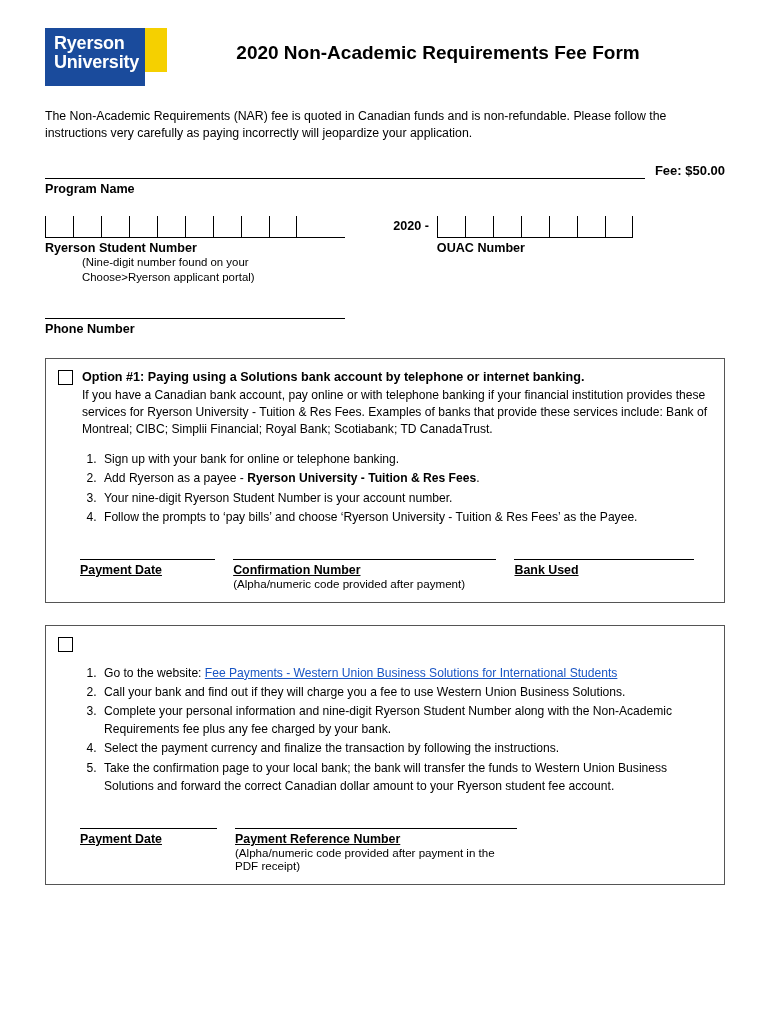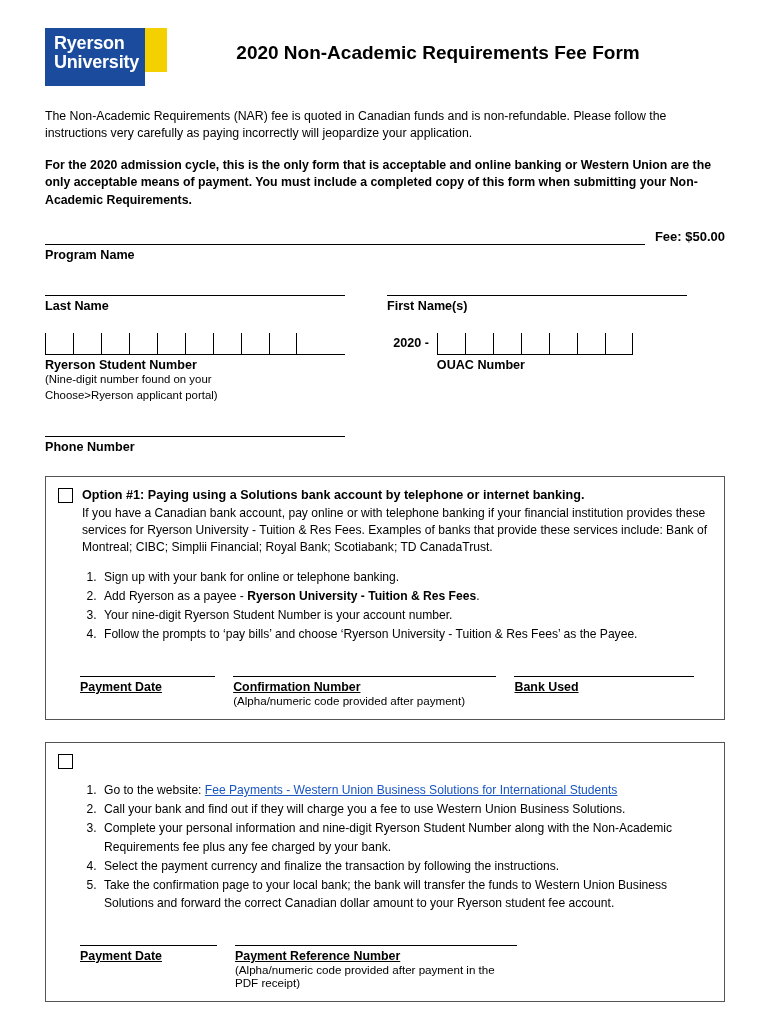--- a/index.html
+++ b/index.html
@@ -94,20 +94,21 @@
   }
   .field-label {
     font-size: 12.6px;
     font-weight: bold;
     margin-top: 3px;
   }
   .field-sub {
     font-size: 11.4px;
     font-weight: normal;
     line-height: 1.34;
+    margin-left: 37px;
   }
 
   .two-col {
     display: flex;
     gap: 42px;
     margin-top: 20px;
   }
   .col { width: 300px; }
   .rule {
     border-bottom: 1.6px solid #000;
@@ -216,38 +217,27 @@
       <div class="logo-blue">
         <div class="l1">Ryerson</div>
         <div class="l2">University</div>
       </div>
       <div class="logo-yellow"></div>
     </div>
     <div class="doc-title">2020 Non-Academic Requirements Fee Form</div>
   </div>
 
   <p class="para">The Non-Academic Requirements (NAR) fee is quoted in Canadian funds and is non-refundable. Please follow the instructions very carefully as paying incorrectly will jeopardize your application.</p>
-  <p class="para bold">For the 2020 admission cycle, this is the only form that is acceptable and online banking or Western Union are the only acceptable means of payment. You must include a completed copy of this form when submitting your Non-Academic Requirements.</p>
 
   <div class="fee-row">
     <div class="fee-line"></div>
     <div class="fee-amount">Fee: $50.00</div>
   </div>
   <div class="field-label">Program Name</div>
 
-  <div class="two-col">
-    <div class="col">
-      <div class="rule"></div>
-      <div class="field-label">Last Name</div>
-    </div>
-    <div class="col">
-      <div class="rule"></div>
-      <div class="field-label">First Name(s)</div>
-    </div>
-  </div>
 
   <div class="boxes-row">
     <div class="boxcol">
       <div class="boxes" id="student-boxes">
           <div class="cell"></div>
           <div class="cell"></div>
           <div class="cell"></div>
           <div class="cell"></div>
           <div class="cell"></div>
           <div class="cell"></div>

